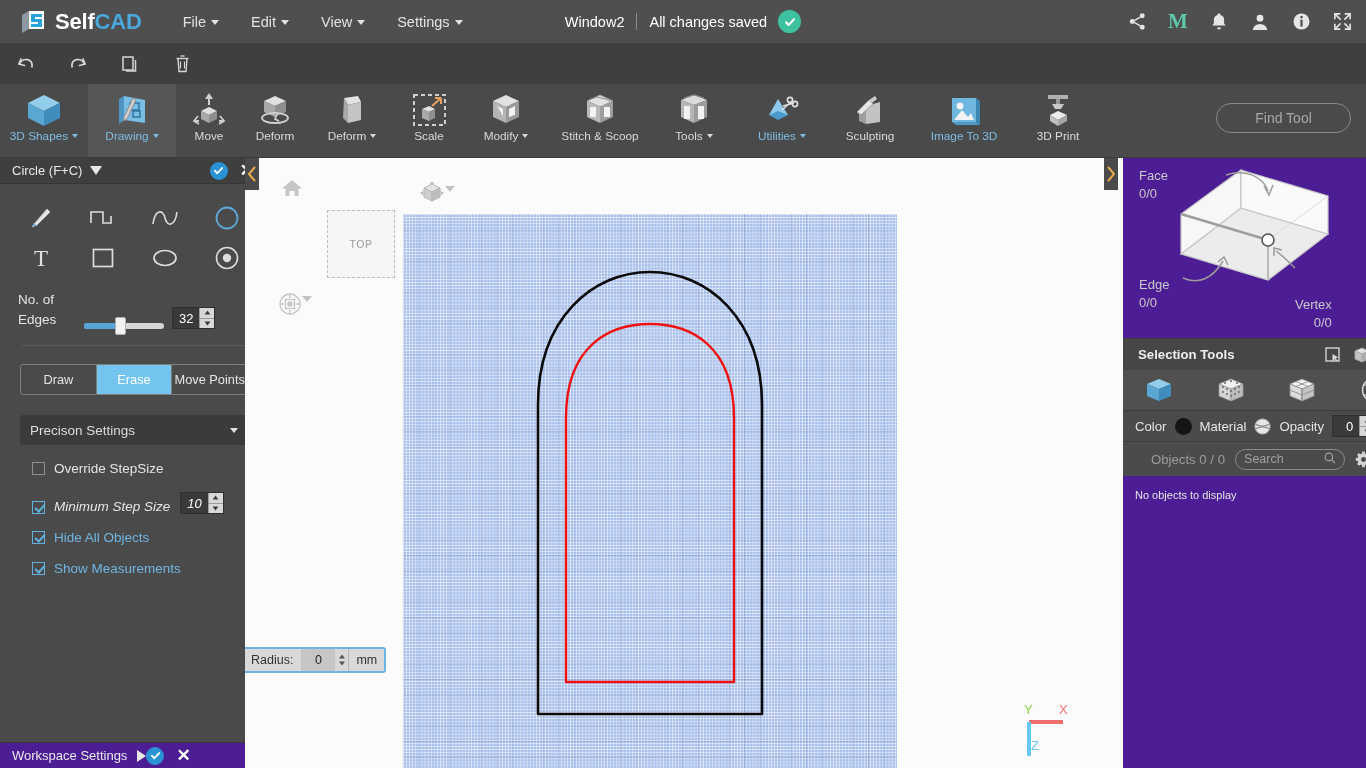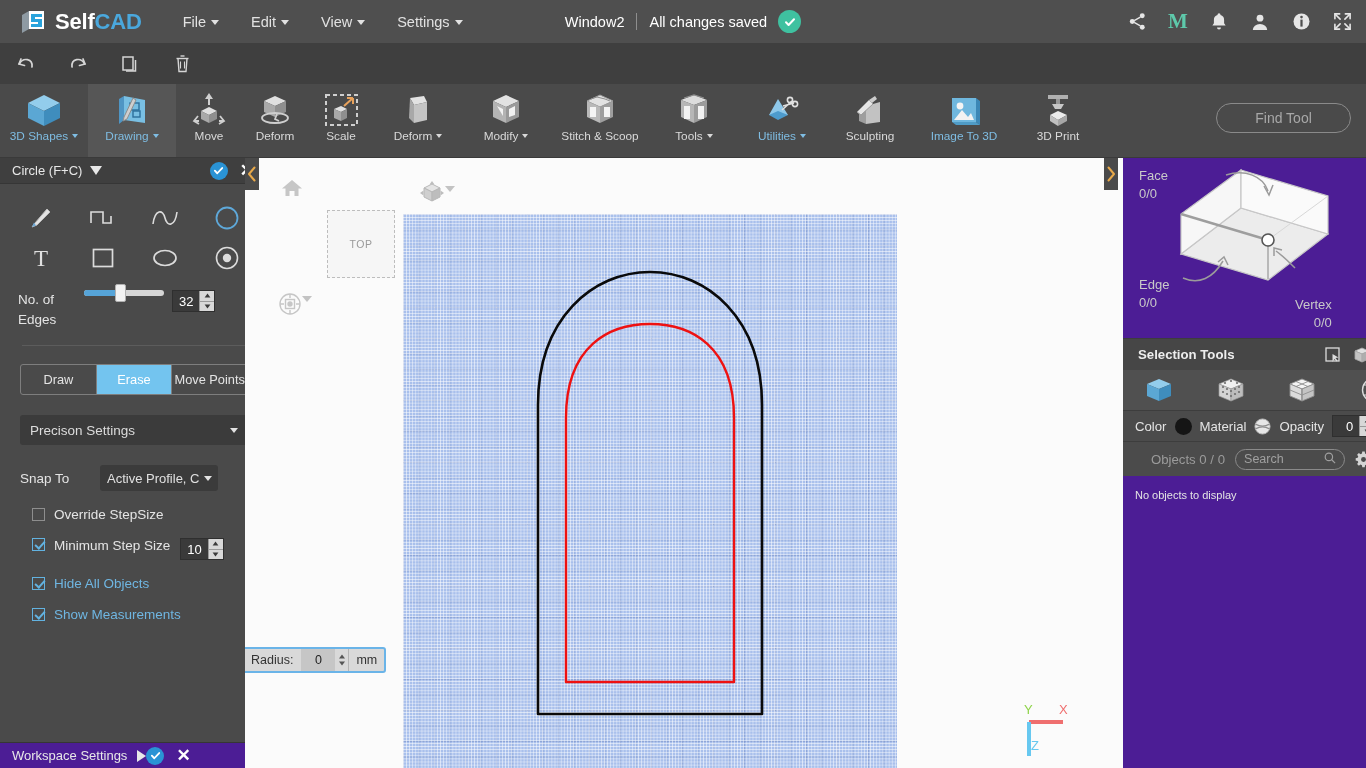--- a/index.html
+++ b/index.html
@@ -120,21 +120,21 @@
 
   .toolgrid {
     display: grid; grid-template-columns: repeat(4, 1fr);
     padding: 14px 10px 6px 10px;
   }
   .tg {
     height: 40px; display: flex; align-items: center; justify-content: center;
     cursor: pointer; color: #dcdcdc;
   }
 
-  .edges-row { display: flex; align-items: flex-start; padding: 6px 4px 0 18px; }
+  .edges-row { display: flex; align-items: flex-end; padding: 6px 4px 0 18px; }
   .edges-label { color: #e4e4e4; font-size: 13.5px; width: 58px; line-height: 1.45; }
   .slider {
     position: relative; width: 80px; height: 6px; background: #d6d6d6;
     border-radius: 3px; margin: 0 8px; cursor: pointer;
   }
   .slider .fill { position: absolute; left: 0; top: 0; height: 6px;
     width: 36px; background: #56a4d8; border-radius: 3px 0 0 3px; }
   .slider .knob {
     position: absolute; left: 31px; top: -6px; width: 11px; height: 18px;
     background: #f2f2f2; border-radius: 2px; border: 1px solid #b0b0b0;
@@ -453,42 +453,42 @@
           <path d="M21 6 L32 11 L21 16 L10 11 Z" fill="#e0e0e0"></path>
           <path d="M10 11 L21 16 L21 27 L10 22 Z" fill="#a9a9a9"></path>
           <path d="M32 11 L21 16 L21 27 L32 22 Z" fill="#8f8f8f"></path>
           <ellipse cx="21" cy="28" rx="13" ry="5" fill="none" stroke="#cfcfcf" stroke-width="1.8"></ellipse>
           <path d="M23 24 L21 29 L25 31" stroke="#cfcfcf" stroke-width="1.7" fill="none"></path>
         </svg>
       </span>
       <span class="lb">Deform</span>
     </div>
 
+    <div class="rb wide">
+      <span class="ic">
+        <svg width="42" height="40" viewBox="0 0 42 40">
+          <path d="M13 8 L27 6 L30 12 L17 15 Z" fill="#e2e2e2"></path>
+          <path d="M13 8 L17 15 L17 33 L12 28 Z" fill="#a8a8a8"></path>
+          <path d="M30 12 L17 15 L17 33 L30 30 Z" fill="#c4c4c4"></path>
+        </svg>
+      </span>
+      <span class="lb"><span>Deform</span><i class="caret-s"></i></span>
+    </div>
+
     <div class="rb">
       <span class="ic">
         <svg width="42" height="40" viewBox="0 0 42 40">
           <rect x="6" y="5" width="31" height="30" fill="none" stroke="#cfcfcf" stroke-width="2" stroke-dasharray="4 3"></rect>
           <path d="M14 19 L21 16 L27 19 L21 22 Z" fill="#e0e0e0"></path>
           <path d="M14 19 L21 22 L21 31 L14 28 Z" fill="#a9a9a9"></path>
           <path d="M27 19 L21 22 L21 31 L27 28 Z" fill="#8f8f8f"></path>
           <path d="M24 16 L33 8 M33 8 H27 M33 8 V14" stroke="#e8a25c" stroke-width="2" fill="none"></path>
         </svg>
       </span>
       <span class="lb">Scale</span>
-    </div>
-
-    <div class="rb wide">
-      <span class="ic">
-        <svg width="42" height="40" viewBox="0 0 42 40">
-          <path d="M13 8 L27 6 L30 12 L17 15 Z" fill="#e2e2e2"></path>
-          <path d="M13 8 L17 15 L17 33 L12 28 Z" fill="#a8a8a8"></path>
-          <path d="M30 12 L17 15 L17 33 L30 30 Z" fill="#c4c4c4"></path>
-        </svg>
-      </span>
-      <span class="lb"><span>Deform</span><i class="caret-s"></i></span>
     </div>
 
     <div class="rb wide">
       <span class="ic">
         <svg width="42" height="40" viewBox="0 0 42 40">
           <path d="M21 5 L34 11 L21 17 L8 11 Z" fill="#e2e2e2"></path>
           <path d="M8 11 L21 17 L21 33 L8 27 Z" fill="#b4b4b4"></path>
           <path d="M34 11 L21 17 L21 33 L34 27 Z" fill="#9a9a9a"></path>
           <path d="M12 16 L18 19 L18 26 Z" fill="#f2f2f2"></path>
           <path d="M24 19 L30 16 L30 25 L24 27 Z" fill="#f2f2f2"></path>
@@ -669,35 +669,27 @@
       <div class="seg-btn on">Erase</div>
       <div class="seg-btn">Move Points</div>
     </div>
 
     <div class="dropdown">
       <span>Precison Settings</span>
       <span class="spacer"></span>
       <i class="caret-d"></i>
     </div>
 
-    <div class="snaprow">
-      <span class="snaplabel">Snap To</span>
-      <span class="snapsel">
-        <span>Active Profile, C</span>
-        <span class="spacer"></span>
-        <i class="caret-d"></i>
-      </span>
-    </div>
 
     <div class="ckrow">
       <span class="ck"></span>
       <span class="ck-label">Override StepSize</span>
     </div>
 
-    <div class="ckrow" style="align-items:flex-start;">
+    <div class="ckrow" style="align-items:flex-end;font-style:italic;">
       <span class="ck on"></span>
       <span class="ck-label">Minimum Step Size</span>
       <span class="numbox" style="margin-left:10px;">
         <span class="val">10</span>
         <span class="spin">
           <span class="up">
               <svg width="7" height="5" viewBox="0 0 7 5">
                 <path d="M3.5 0.6 L6.4 4.4 L0.6 4.4 Z" fill="#3a3a3a"></path>
               </svg>
             </span>

